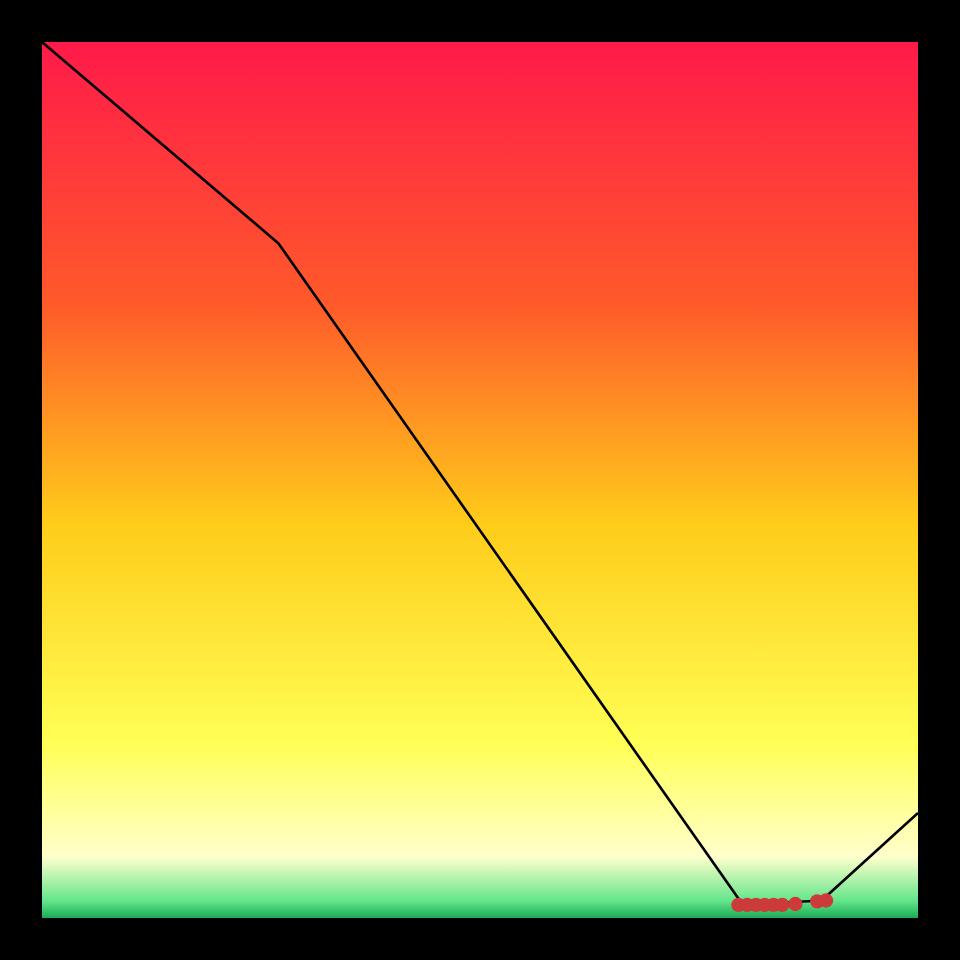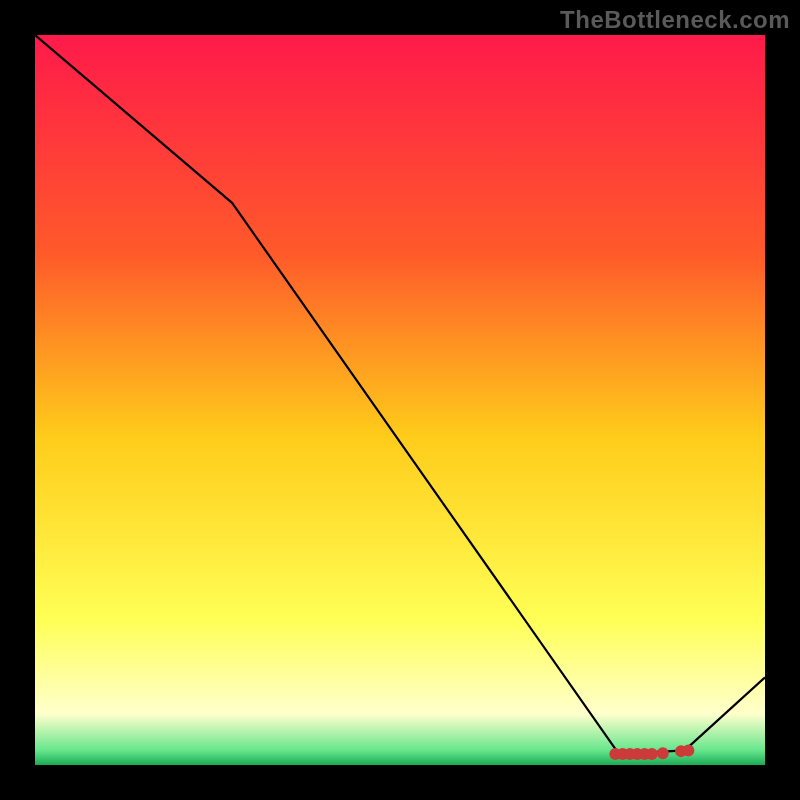--- a/index.html
+++ b/index.html
@@ -37,21 +37,20 @@
   .plot-area svg {
     display: block;
     width: 730px;
     height: 730px;
   }
 </style>
 </head>
 <body>
 
 <div class="frame">
-  <div class="watermark">TheBottleneck.com</div>
   <div class="plot-area">
     <svg id="chart-svg" viewBox="0 0 730 730">
         <defs>
           <linearGradient id="bg-grad" x1="0" y1="0" x2="0" y2="1">
             <stop offset="0%" stop-color="#ff1a4a"></stop>
             <stop offset="30%" stop-color="#ff5a2a"></stop>
             <stop offset="55%" stop-color="#ffcc1a"></stop>
             <stop offset="80%" stop-color="#ffff55"></stop>
             <stop offset="93%" stop-color="#ffffcc"></stop>
             <stop offset="98%" stop-color="#66e68c"></stop>

